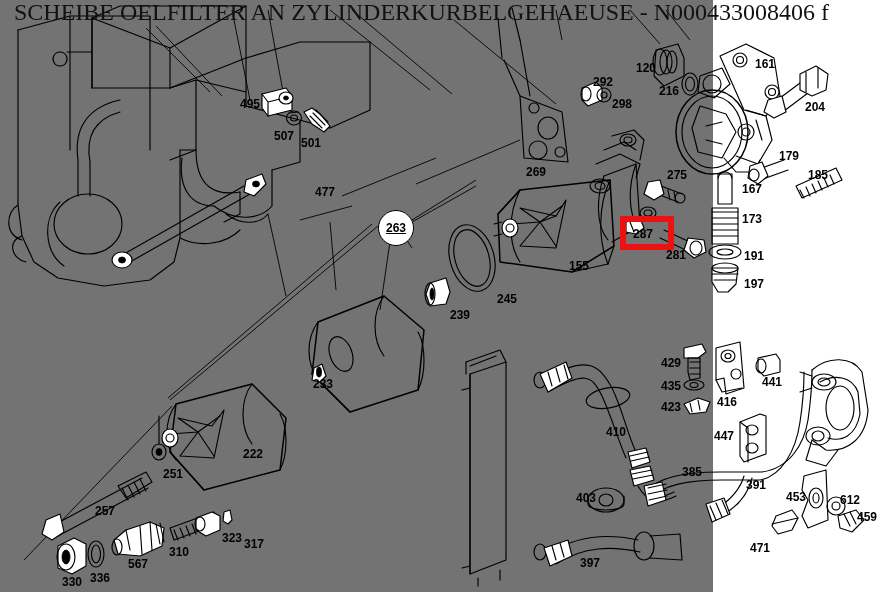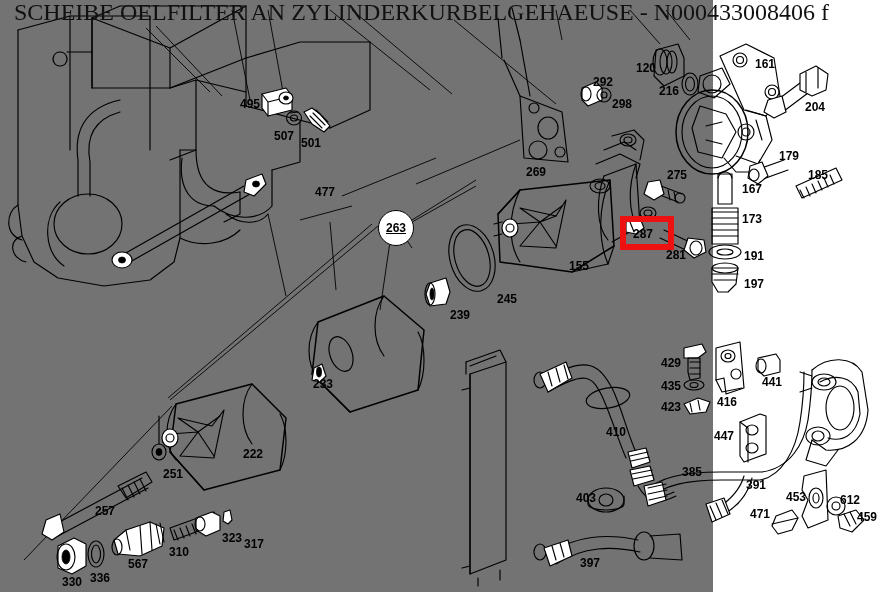--- a/index.html
+++ b/index.html
@@ -496,17 +496,17 @@
       <div class="pn" style="left: 746px; top: 479px;">391</div>
       <div class="pn" style="left: 661px; top: 357px;">429</div>
       <div class="pn" style="left: 661px; top: 380px;">435</div>
       <div class="pn" style="left: 661px; top: 401px;">423</div>
       <div class="pn" style="left: 717px; top: 396px;">416</div>
       <div class="pn" style="left: 762px; top: 376px;">441</div>
       <div class="pn" style="left: 714px; top: 430px;">447</div>
       <div class="pn" style="left: 786px; top: 491px;">453</div>
       <div class="pn" style="left: 840px; top: 494px;">612</div>
       <div class="pn" style="left: 857px; top: 511px;">459</div>
-      <div class="pn" style="left: 750px; top: 508px;">471</div>
+      <div class="pn" style="left: 750px; top: 542px;">471</div>
       <div class="bubble" style="left: 378px; top: 210px;">263</div>
     </div>
 
 </div>
 
 </body></html>

